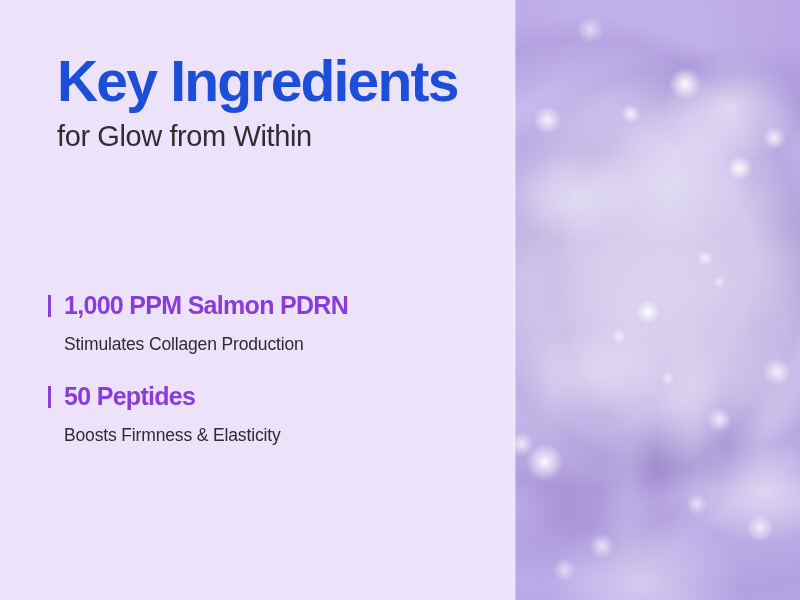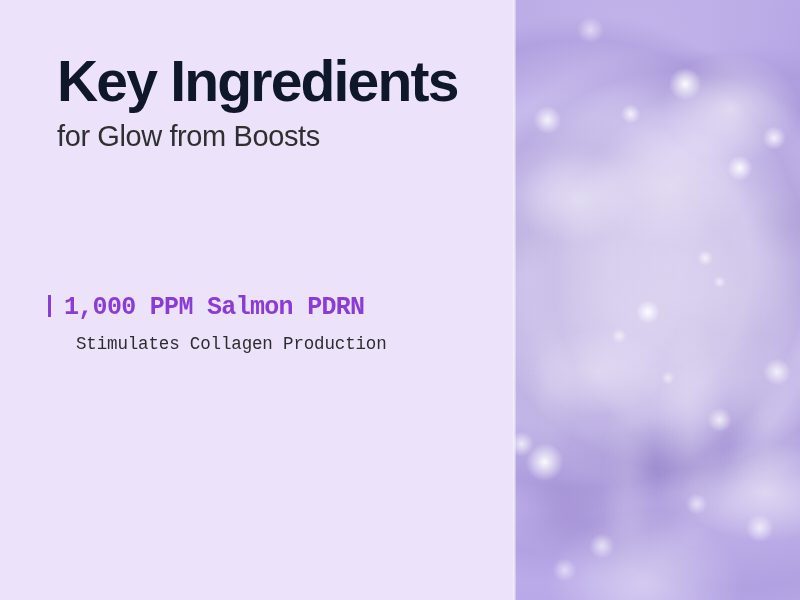--- a/index.html
+++ b/index.html
@@ -38,42 +38,41 @@
     left: 57px;
     top: 52px;
     width: 430px;
   }
 
   #title {
     font-size: 57px;
     font-weight: 800;
     letter-spacing: -1.8px;
     line-height: 1.02;
-    color: #0f172a;
+    color: #1d4ed8;
     margin: 0;
     white-space: nowrap;
   }
 
   #subtitle {
     font-size: 29px;
     font-weight: 400;
     letter-spacing: -0.4px;
     line-height: 1.2;
     color: #2f2f31;
     margin: 9px 0 0 0;
     white-space: nowrap;
   }
 
   
   #ingredient-list {
     position: absolute;
     left: 48px;
     top: 292px;
     width: 450px;
-    font-family: Liberation Mono, monospace;
   }
 
   .ingredient-item {
     position: relative;
     height: 91px;
   }
 
   .ingredient-head {
     display: flex;
     align-items: baseline;
@@ -106,21 +105,21 @@
     vertical-align: super;
     line-height: 0;
     letter-spacing: 0;
   }
 
   .ingredient-desc {
     font-size: 17.5px;
     font-weight: 400;
     letter-spacing: -0.15px;
     color: #2d2d2f;
-    margin: 12px 0 0 28px;
+    margin: 12px 0 0 16px;
     line-height: 1.2;
     white-space: nowrap;
   }
 
   
   #image-panel {
     position: absolute;
     left: 513px;
     top: 0;
     width: 287px;
@@ -210,33 +209,40 @@
 </style>
 </head>
 <body>
 
 <div id="slide">
 
   <div id="left-panel">
 
     <div id="heading-block">
       <h1 id="title">Key Ingredients</h1>
-      <p id="subtitle">for Glow from Boosts</p>
+      <p id="subtitle">for Glow from Within</p>
     </div>
 
     <div id="ingredient-list">
 
       <div class="ingredient-item">
         <div class="ingredient-head">
           <span class="accent-bar"></span>
           <span class="ingredient-name"><span>1,000 PPM Salmon PDRN</span></span>
         </div>
         <div class="ingredient-desc">Stimulates Collagen Production</div>
       </div>
 
+      <div class="ingredient-item">
+        <div class="ingredient-head">
+          <span class="accent-bar"></span>
+          <span class="ingredient-name"><span>50 Peptides</span></span>
+        </div>
+        <div class="ingredient-desc">Boosts Firmness &amp; Elasticity</div>
+      </div>
 
       <div class="ingredient-item">
       </div>
 
     </div>
   </div>
 
   <div id="image-panel">
     <div id="gel-photo"></div>
     <div id="gel-streaks"></div>

